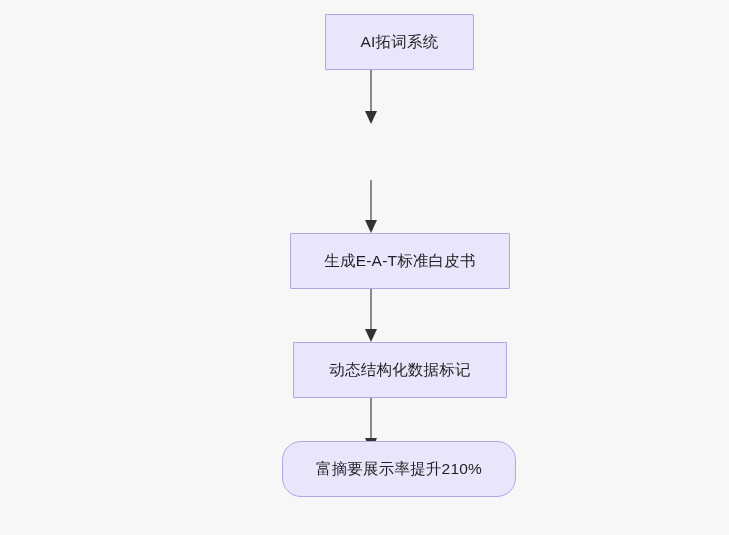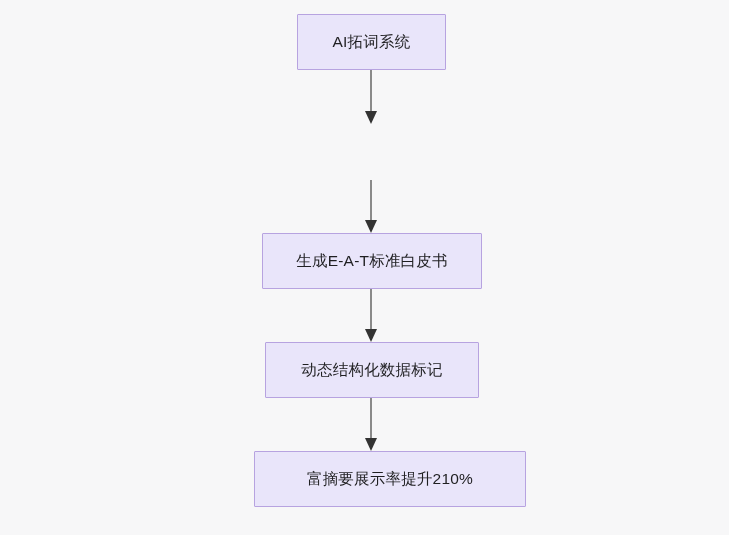--- a/index.html
+++ b/index.html
@@ -28,32 +28,33 @@
     border: 1.6px solid #b7a3e0;
     border-radius: 1px;
     display: flex;
     align-items: center;
     justify-content: center;
     color: #1f1f21;
     font-size: 15.5px;
     line-height: 1.2;
     letter-spacing: 0.2px;
     white-space: nowrap;
+    margin-left: 28px;
   }
 
   .node-label {
     pointer-events: none;
   }
 
   
   .node-1 { left: 297px; top: 14px;  width: 149px; height: 56px; }
   .node-2 { left: 276px; top: 124px; width: 191px; height: 56px; }
   .node-3 { left: 262px; top: 233px; width: 220px; height: 56px; }
   .node-4 { left: 265px; top: 342px; width: 214px; height: 56px; }
-  .node-5 { left: 254px; top: 451px; width: 272px; height: 56px; }
+  .node-5 { left: 254px; top: 441px; width: 234px; height: 56px; border-radius: 19px; }
 
   
   .edge {
     position: absolute;
     left: 0;
     top: 0;
     width: 729px;
     height: 535px;
     overflow: visible;
   }

